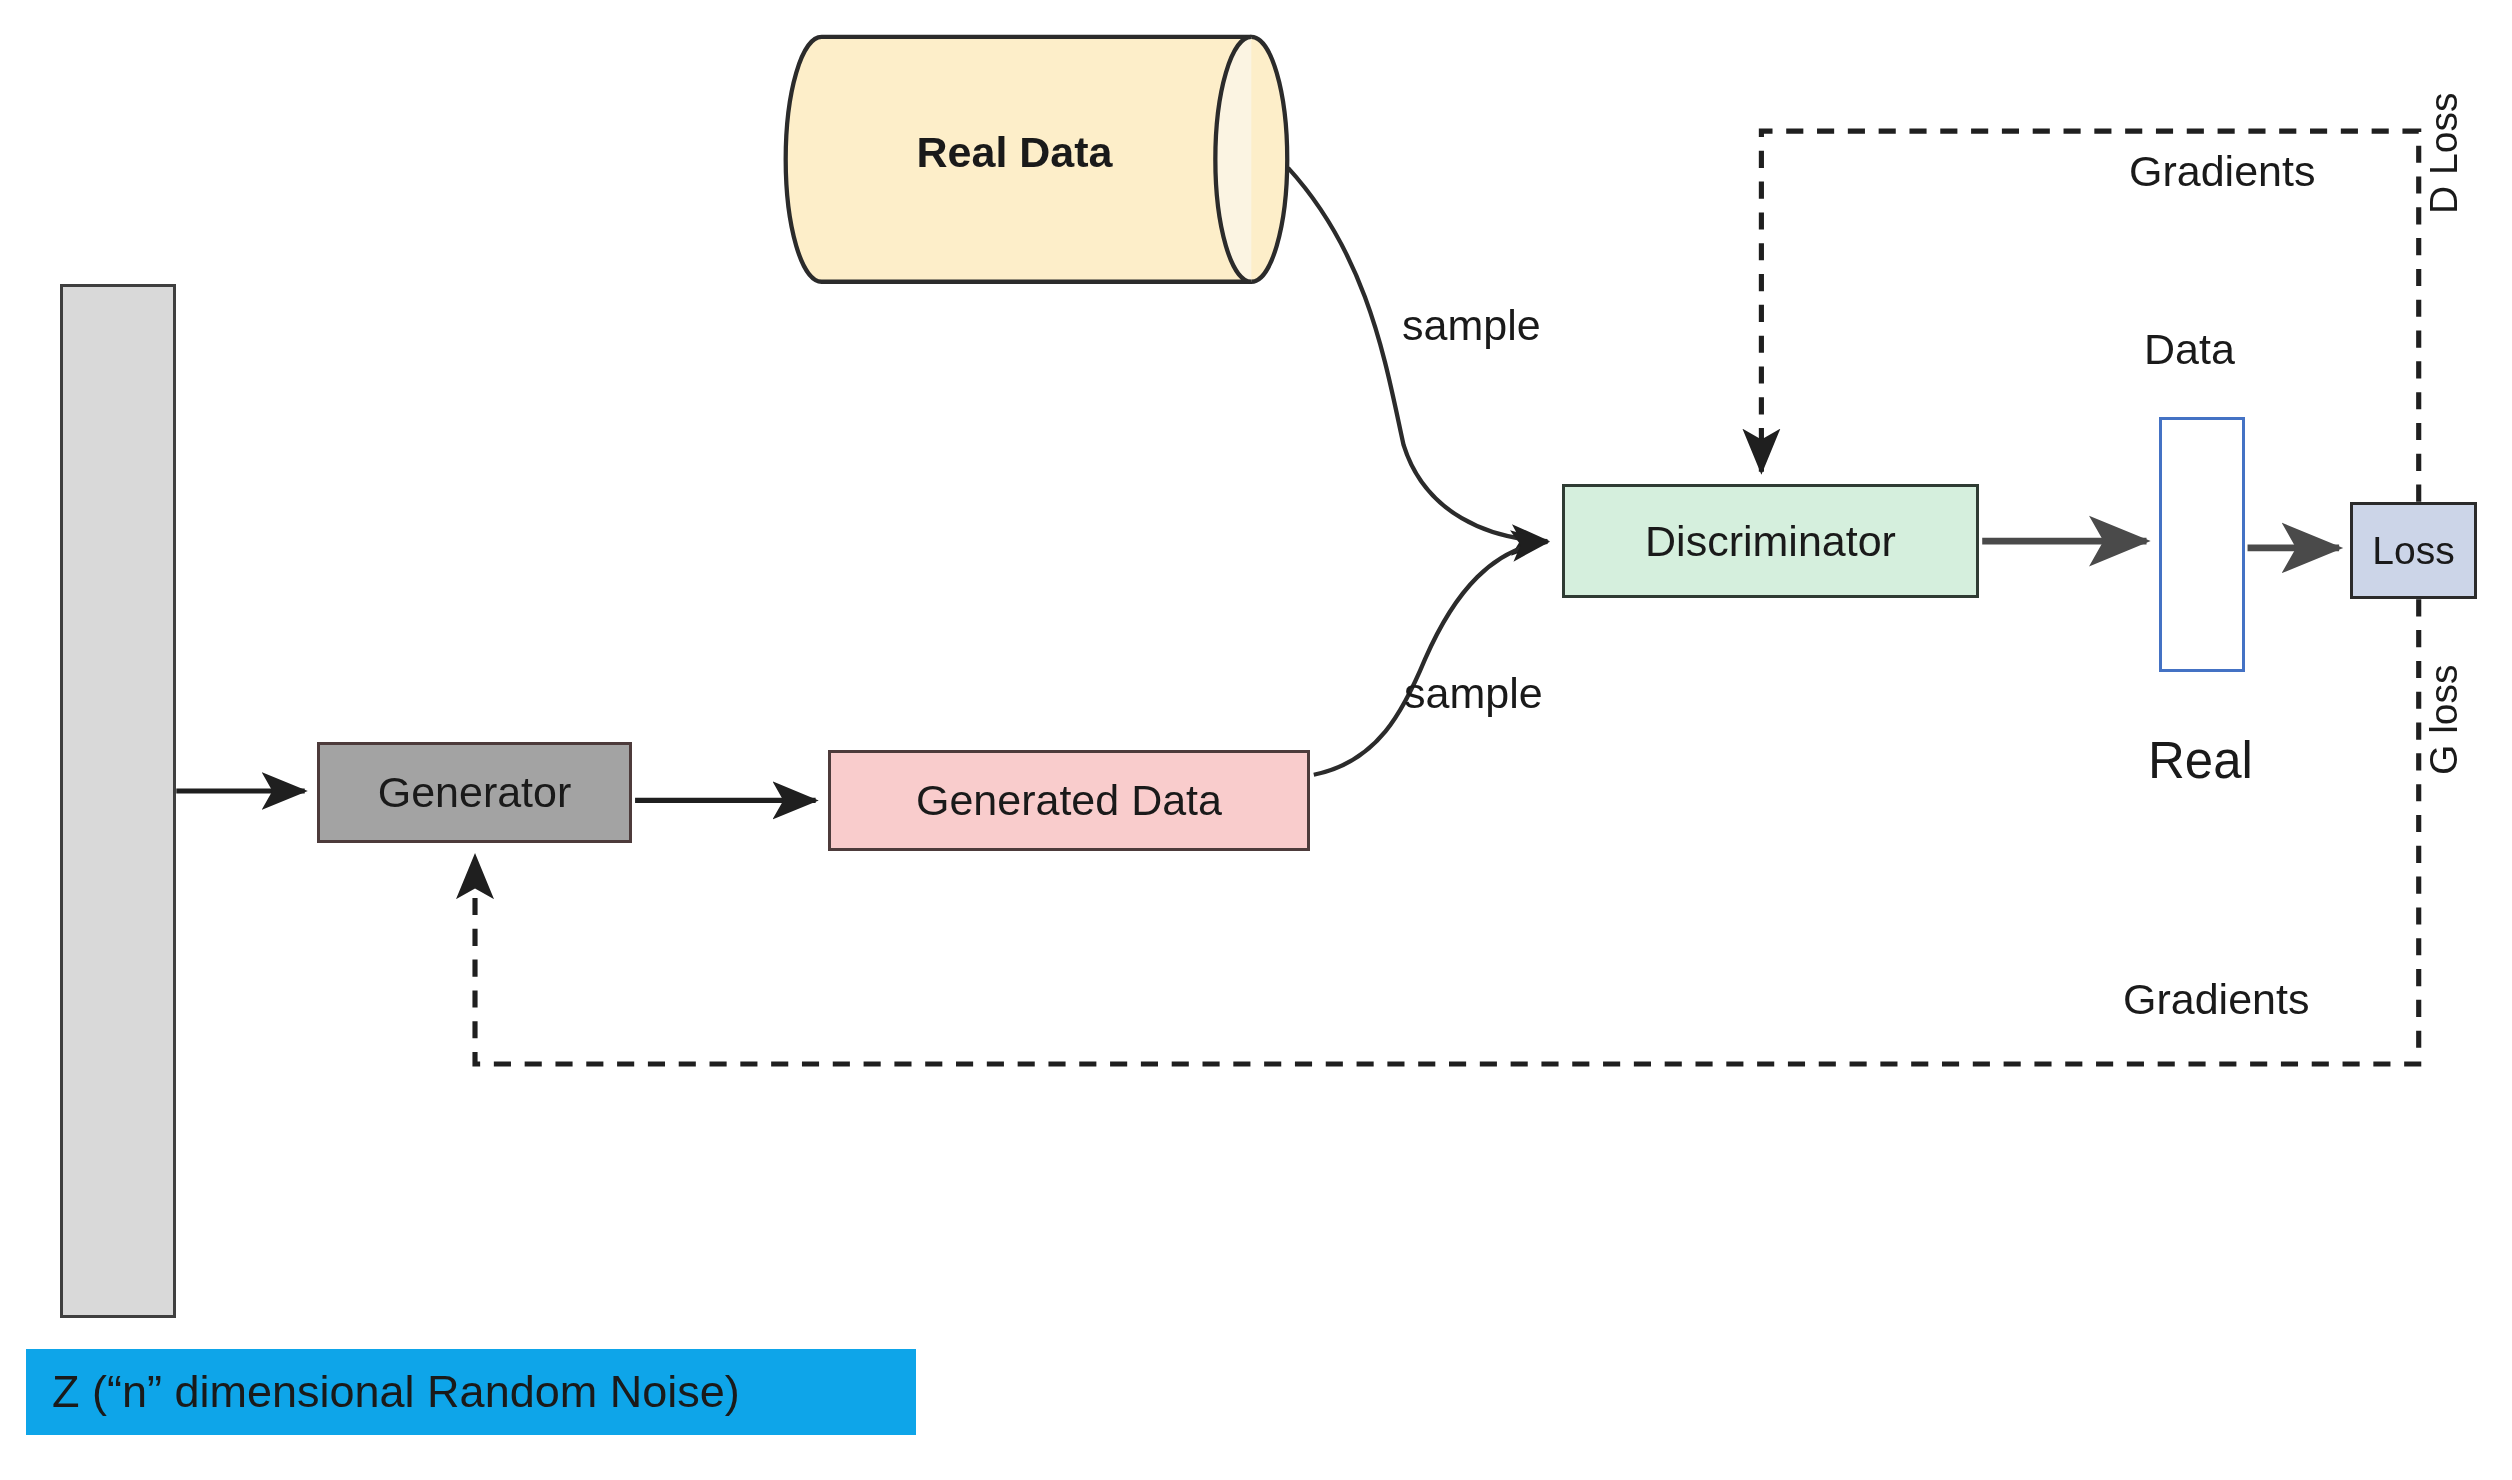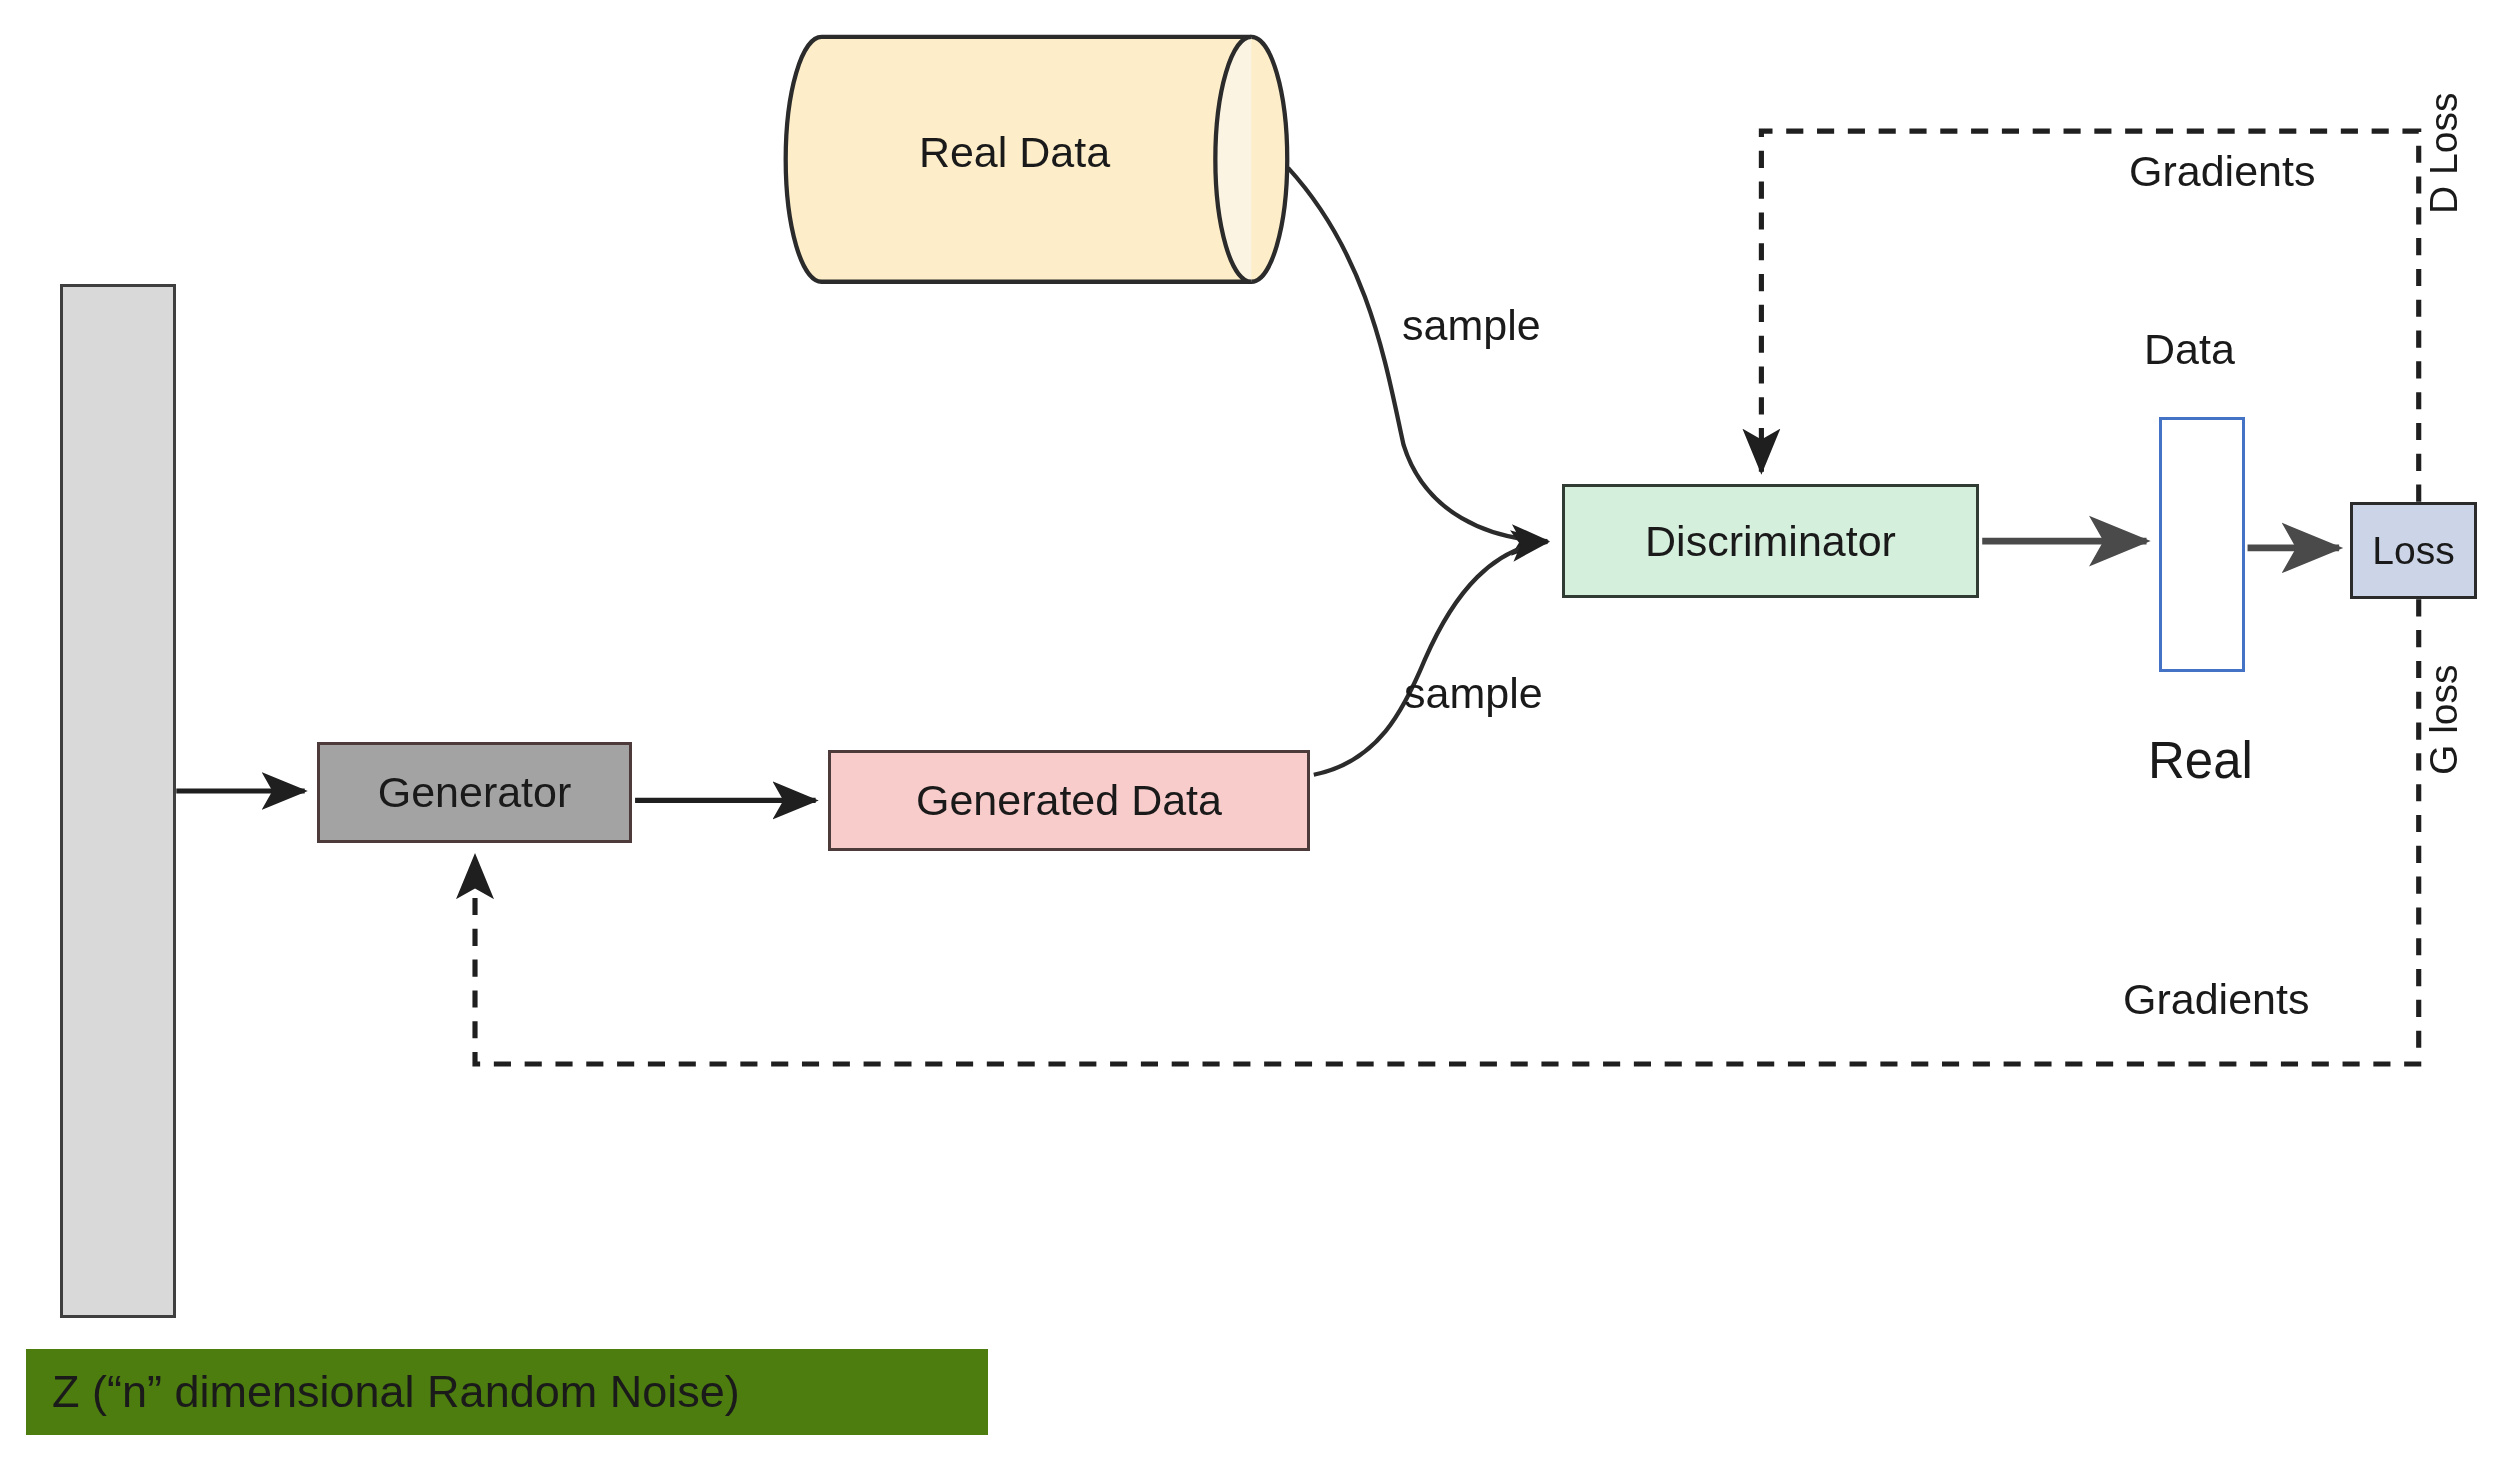--- a/index.html
+++ b/index.html
@@ -7,21 +7,21 @@
   #stage{position:relative;width:2512px;height:1481px;background:#ffffff;overflow:hidden;}
   #vec{position:absolute;left:0;top:0;width:2512px;height:1481px;}
   .node{position:absolute;box-sizing:border-box;display:flex;align-items:center;justify-content:center;
         text-align:left;color:#1a1a1a;}
   .lbl{position:absolute;color:#1a1a1a;white-space:nowrap;}
   
   #noise-col{left:60px;top:284px;width:116px;height:1034px;background:#d9d9d9;
              border:3.4px solid #3f3f3f;}
   
   #real-data-label{left:775px;top:127px;width:479px;height:51px;font-size:43px;
-                   display:flex;align-items:center;justify-content:center;}
+                   display:flex;align-items:center;justify-content:center;font-weight:bold;}
   
   #generator-box{left:317px;top:742px;width:315px;height:101px;background:#a3a3a3;
                  border:3.4px solid #4d3b3b;font-size:43px;}
   #generated-data-box{left:828px;top:750px;width:482px;height:101px;background:#f9cccc;
                       border:3.4px solid #4d3b3b;font-size:43px;}
   #discriminator-box{left:1562px;top:484px;width:417px;height:114px;background:#d5efdd;
                      border:3.4px solid #2f3b33;font-size:43px;}
   #loss-box{left:2350px;top:502px;width:127px;height:97px;background:#ccd5e8;
             border:3.4px solid #2b2b2b;font-size:39px;}
   
@@ -32,21 +32,21 @@
   #sample-bottom{left:1404px;top:669px;font-size:43px;}
   #fake-label{left:2144px;top:325px;font-size:43px;}
   #real-label{left:2148px;top:731px;font-size:51px;}
   #gradients-top{left:2129px;top:147px;font-size:43px;}
   #gradients-bottom{left:2123px;top:975px;font-size:43px;}
   #d-loss-label{left:2422px;top:214px;font-size:39px;
                 transform:rotate(-90deg);transform-origin:left top;}
   #g-loss-label{left:2422px;top:775px;font-size:39px;
                 transform:rotate(-90deg);transform-origin:left top;}
   
-  #noise-caption{left:26px;top:1349px;width:962px;height:86px;background:#4d7c0f;
+  #noise-caption{left:26px;top:1349px;width:890px;height:86px;background:#0ea5e9;
                  display:flex;align-items:center;padding-left:26px;box-sizing:border-box;
                  font-size:45px;color:#1a1a1a;}
 </style>
 </head>
 <body>
 
 <div id="stage">
 
   <svg id="vec" viewBox="0 0 2935 1730" xmlns="http://www.w3.org/2000/svg">
     <defs>

